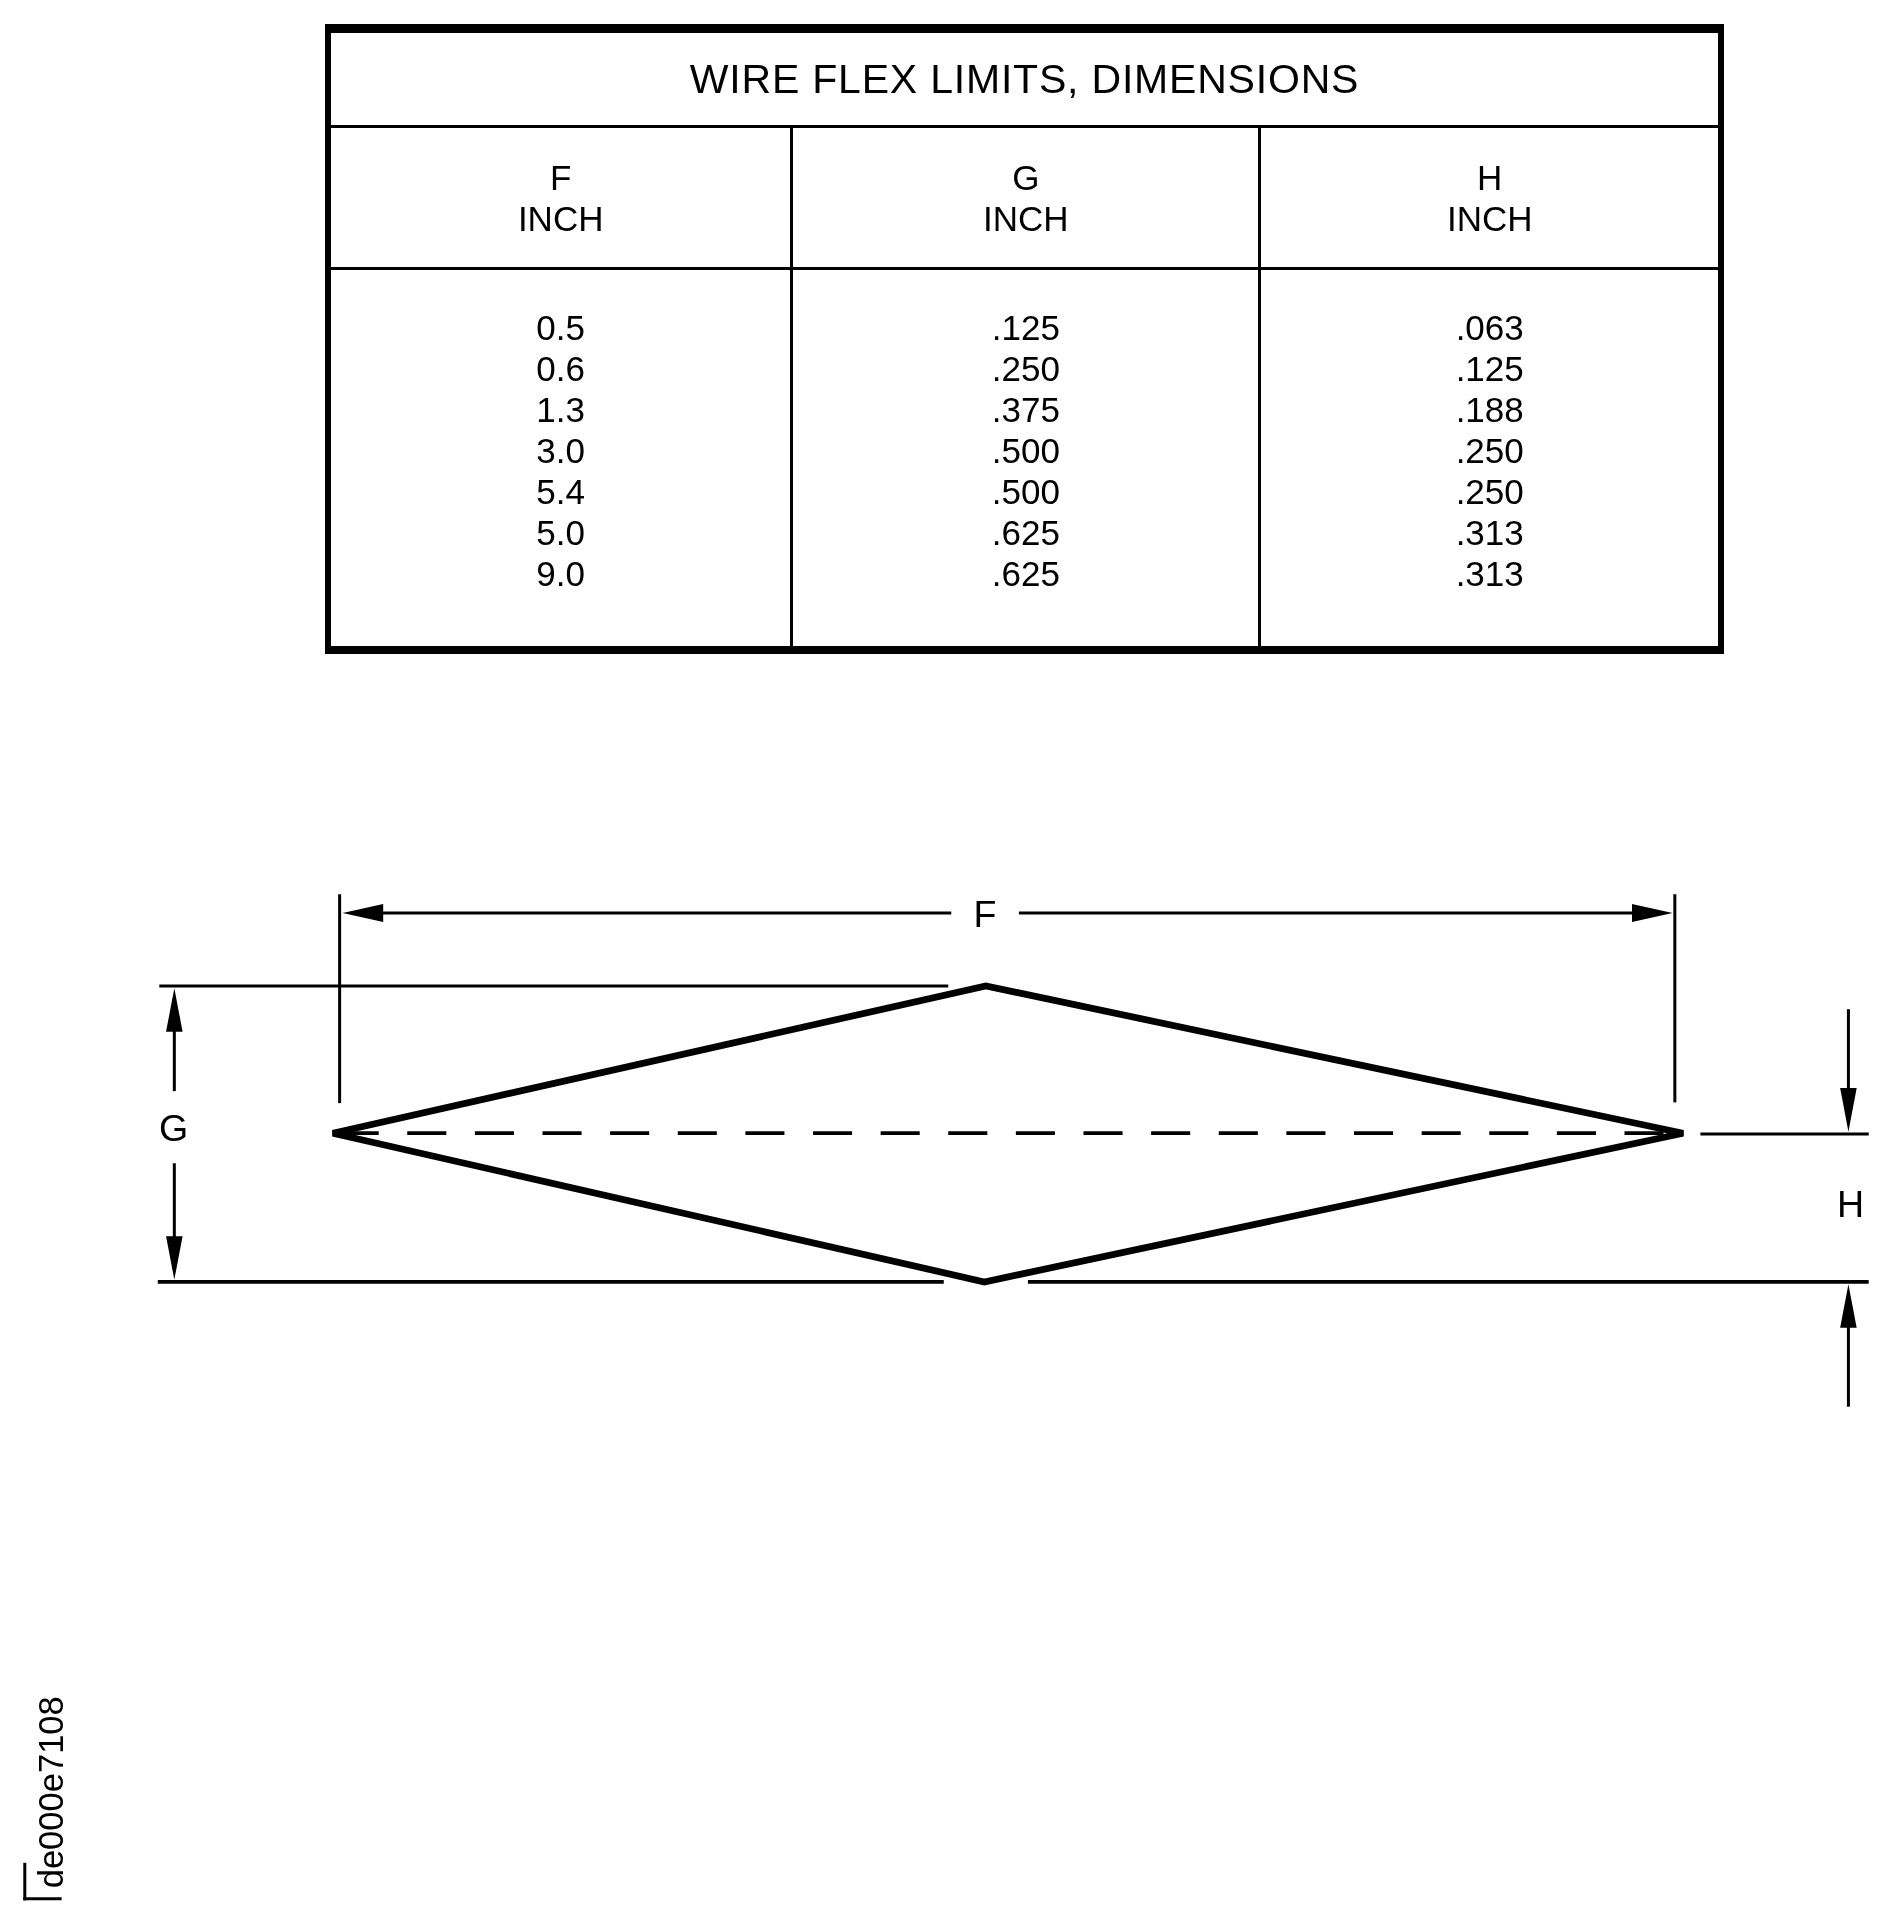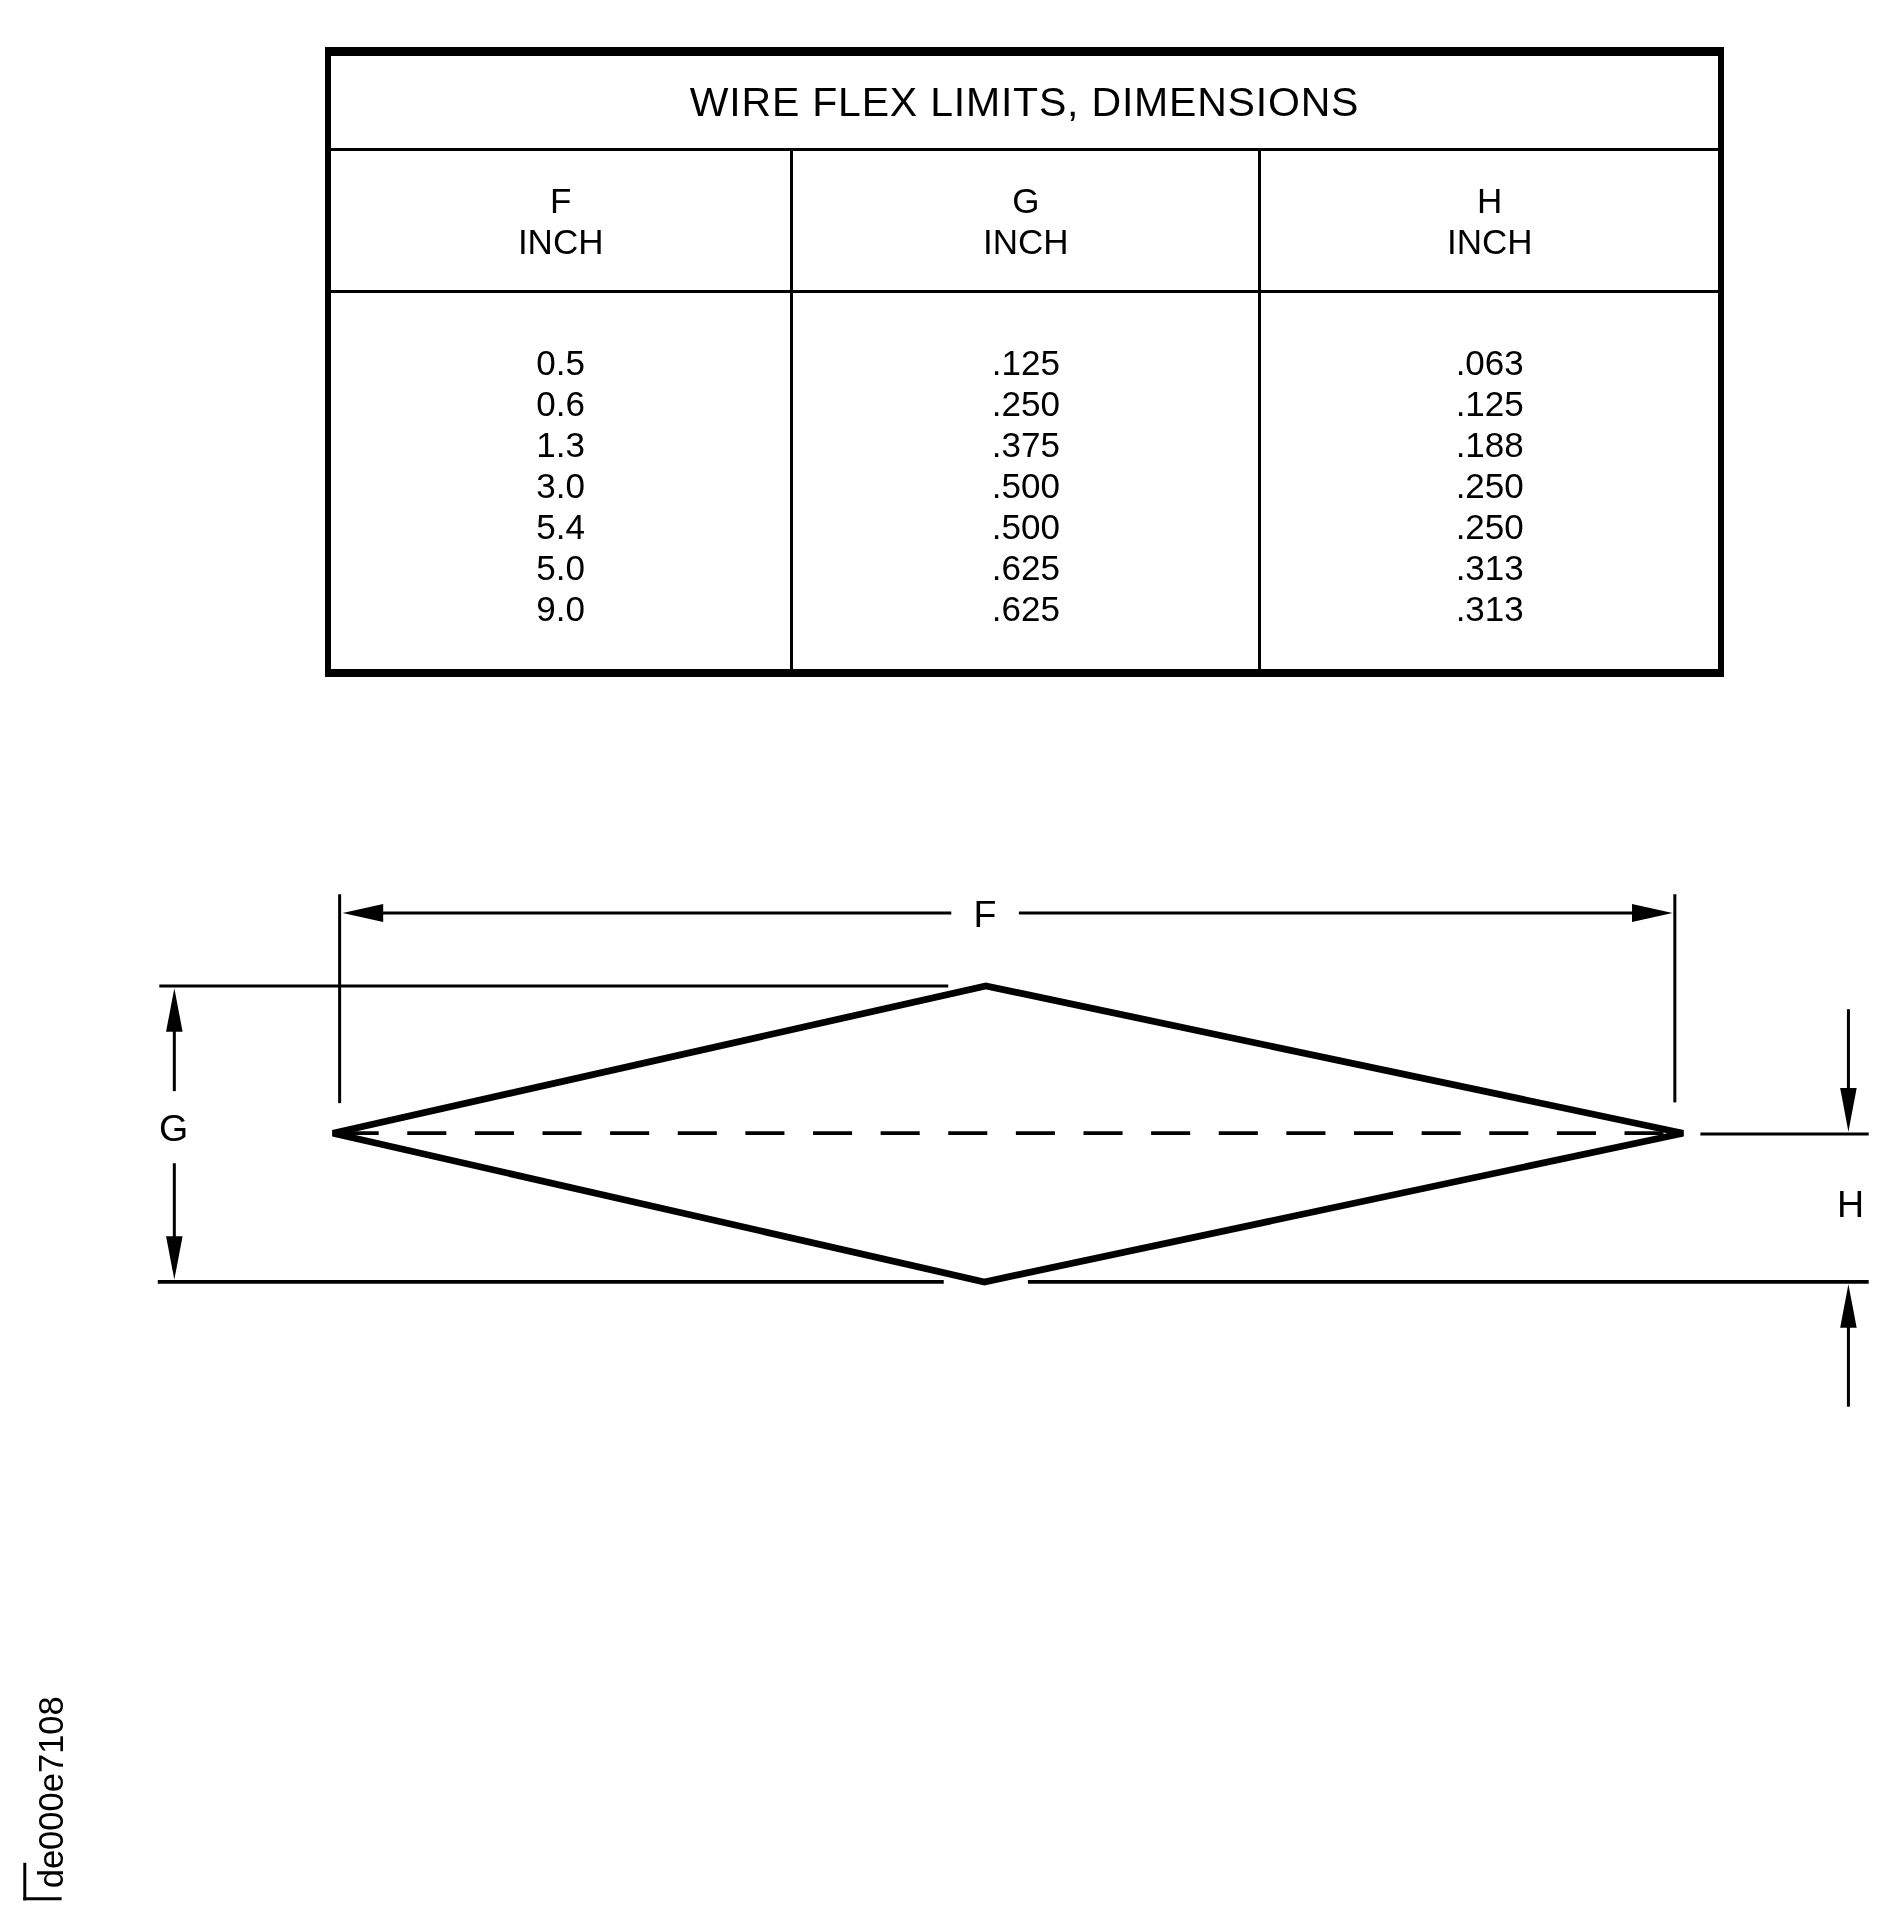--- a/index.html
+++ b/index.html
@@ -9,21 +9,21 @@
 
   .page {
     position:relative;
     width:1895px; height:1926px;
     background:var(--bg);
     overflow:hidden;
   }
 
   
   .flex-table-wrap {
-    position:absolute; left:325px; top:47px;
+    position:absolute; left:325px; top:24px;
     width:1399px; height:630px;
   }
   table.flex-table {
     width:100%; height:100%;
     border-collapse:collapse; table-layout:fixed;
     border:6.8px solid var(--ink);
     border-top-width:9.8px;
     border-bottom-width:8.3px;
   }
   .flex-table td, .flex-table th {
@@ -43,21 +43,21 @@
     border-bottom:3px solid var(--ink);
     vertical-align:middle;
     font-size:35px;
     line-height:41px;
   }
   .header-cell + .header-cell, .data-cell + .data-cell {
     border-left:3px solid var(--ink);
   }
   .data-cell {
     vertical-align:top;
-    padding-top:49px;
+    padding-top:37px;
     font-size:35px;
     line-height:41px;
   }
 
   
   svg.diagram { position:absolute; left:0; top:0; }
   .thin   { stroke:var(--ink); stroke-width:4; }
   .mid    { stroke:var(--ink); stroke-width:5; }
   .dashed { stroke:var(--ink); stroke-width:5; stroke-dasharray:52 38; }
   .thick  { stroke:var(--ink); stroke-width:9; fill:none; stroke-linejoin:miter; }

